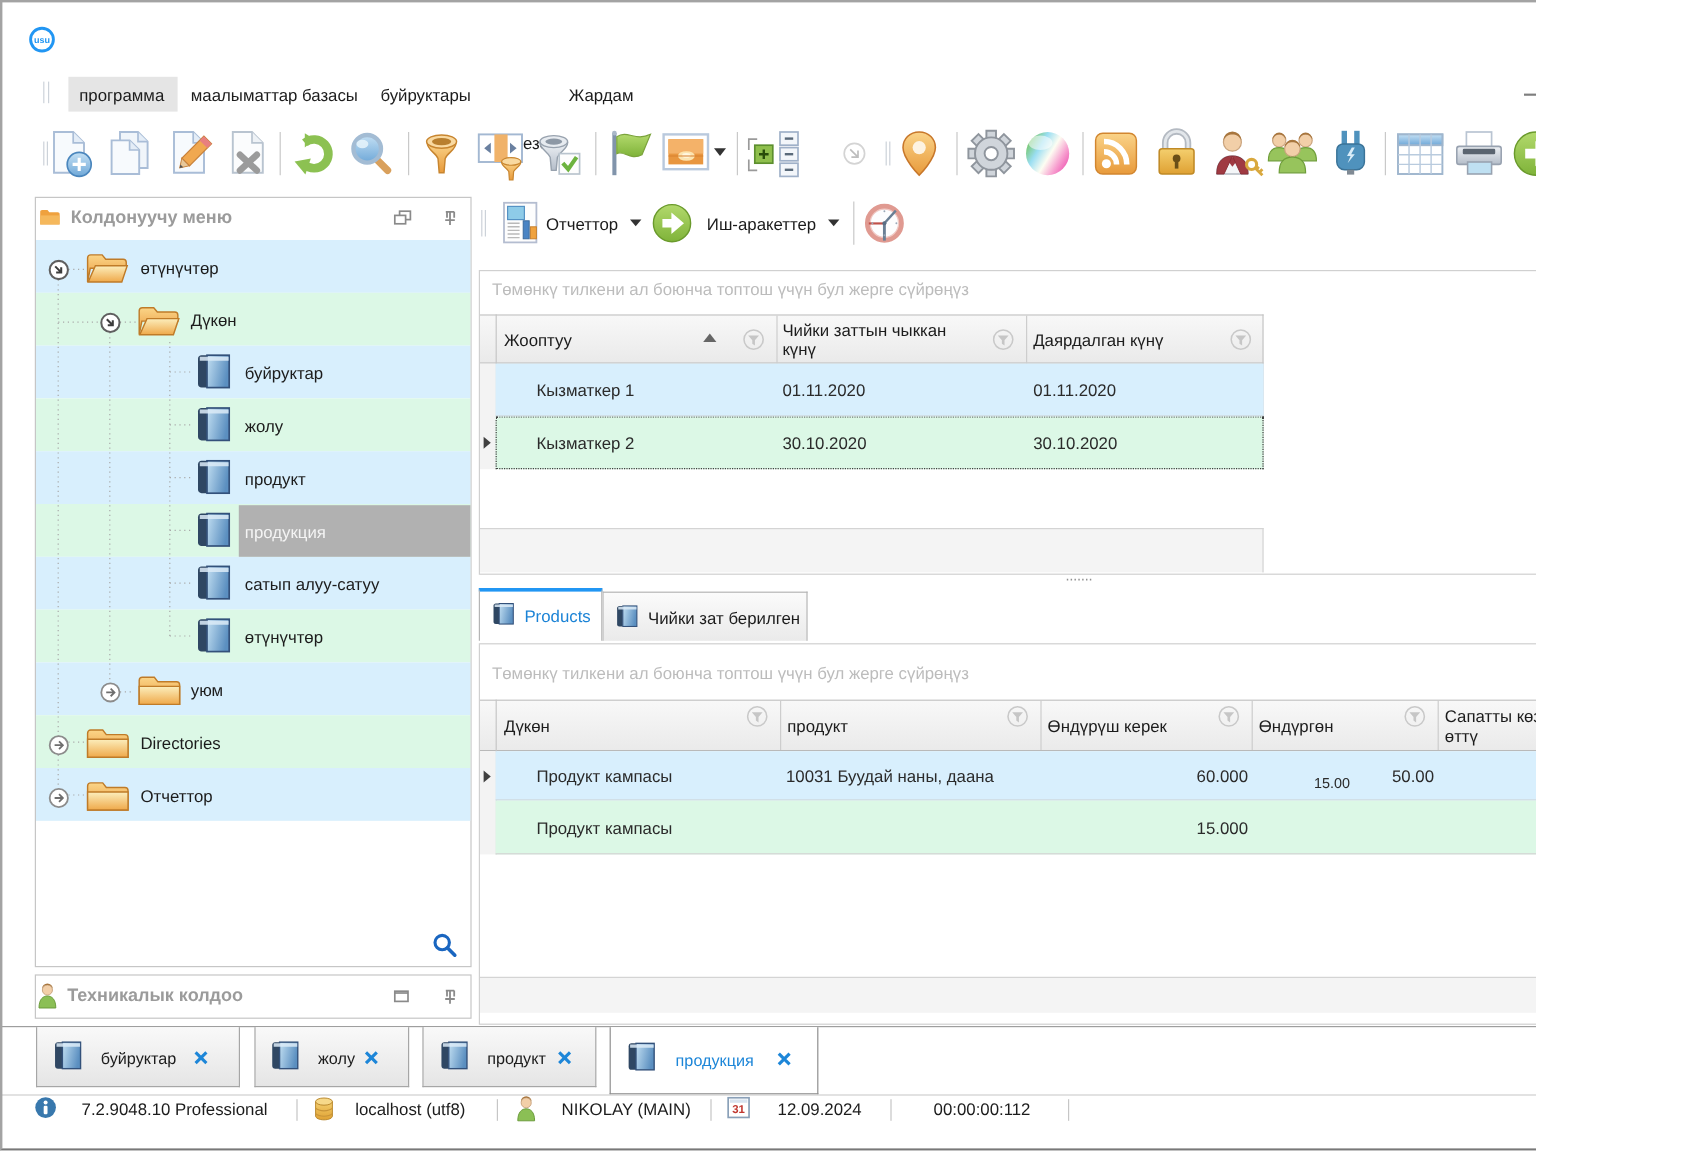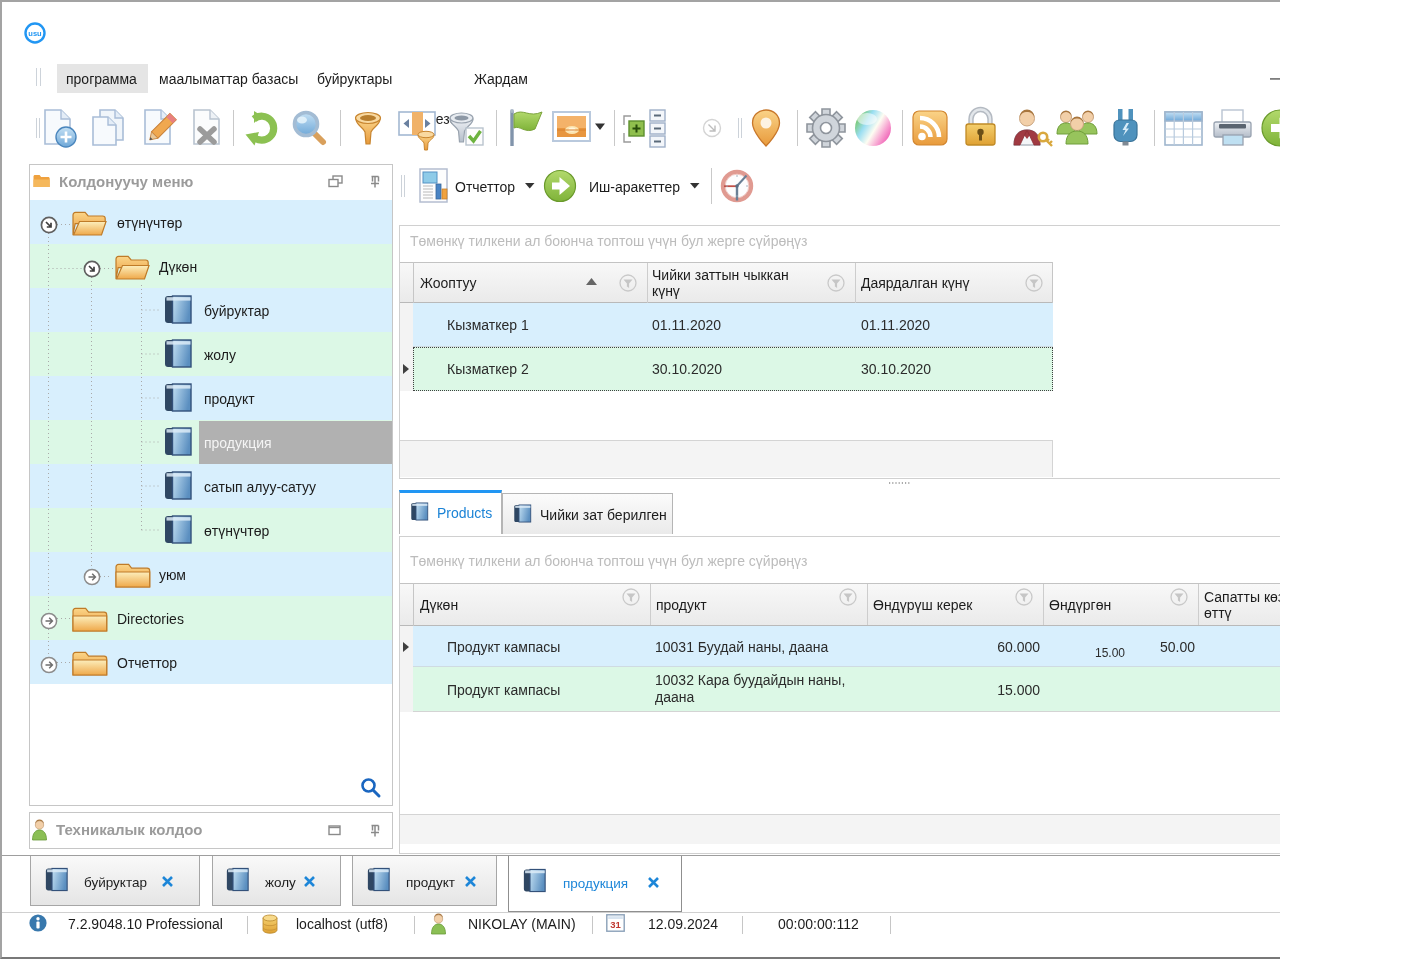--- a/index.html
+++ b/index.html
@@ -556,21 +556,20 @@
 <div class="a" style="left:413px;top:711px;width:960px;height:1px;background:#d4d4d4;"></div>
 <svg class="a" style="left:402px;top:641px" width="8" height="12" viewBox="0 0 8 12">
       <path d="M1 1 L7 6 L1 11 z" fill="#3f3f3f"></path>
     </svg>
 <div class="t" style="left:447px;top:639px;font-size:14px;color:#2b2b2b;">Продукт кампасы</div>
 <div class="t" style="left:655px;top:639px;font-size:14px;color:#2b2b2b;">10031 Буудай наны, даана</div>
 <div class="t" style="left:940px;top:639px;width:100px;text-align:right;font-size:14px;color:#2b2b2b;">60.000</div>
 <div class="t" style="left:1095px;top:639px;width:100px;text-align:right;font-size:14px;color:#2b2b2b;">50.00</div>
 <div class="t" style="left:1271px;top:639px;width:100px;text-align:center;font-size:14px;color:#2b2b2b;">47.000</div>
 <div class="t" style="left:447px;top:682px;font-size:14px;color:#2b2b2b;">Продукт кампасы</div>
-<div class="t" style="left:655px;top:672px;font-size:14px;color:#2b2b2b;line-height:17px;">10032 Кара буудайдын наны,<br>даана</div>
 <div class="t" style="left:940px;top:682px;width:100px;text-align:right;font-size:14px;color:#2b2b2b;">15.000</div>
 <div class="t" style="left:1095px;top:646px;width:100px;text-align:left;font-size:12px;color:#2b2b2b;">15.00</div>
 <div class="t" style="left:1271px;top:682px;width:100px;text-align:right;font-size:14px;color:#2b2b2b;">15.000</div>
 <div class="a" style="left:400px;top:814px;width:974px;height:30px;background:#f4f4f4;border-top:1px solid #d4d4d4;border-right:1px solid #d4d4d4;box-sizing:border-box;"></div>
 
 <div class="a" style="left:0px;top:855px;width:1417px;height:1px;background:#9e9e9e;"></div>
 <div class="a" style="left:30px;top:856px;width:170px;height:50px;background:linear-gradient(#f9f9f9,#e5e5e5);border:1px solid #a6a6a6;border-top:none;box-sizing:border-box;"></div>
 <div class="a" style="left:212px;top:856px;width:129px;height:50px;background:linear-gradient(#f9f9f9,#e5e5e5);border:1px solid #a6a6a6;border-top:none;box-sizing:border-box;"></div>
 <div class="a" style="left:352px;top:856px;width:145px;height:50px;background:linear-gradient(#f9f9f9,#e5e5e5);border:1px solid #a6a6a6;border-top:none;box-sizing:border-box;"></div>
 <div class="a" style="left:508px;top:856px;width:174px;height:56px;background:#fff;border:1px solid #8f8f8f;border-top:none;box-sizing:border-box;"></div>

